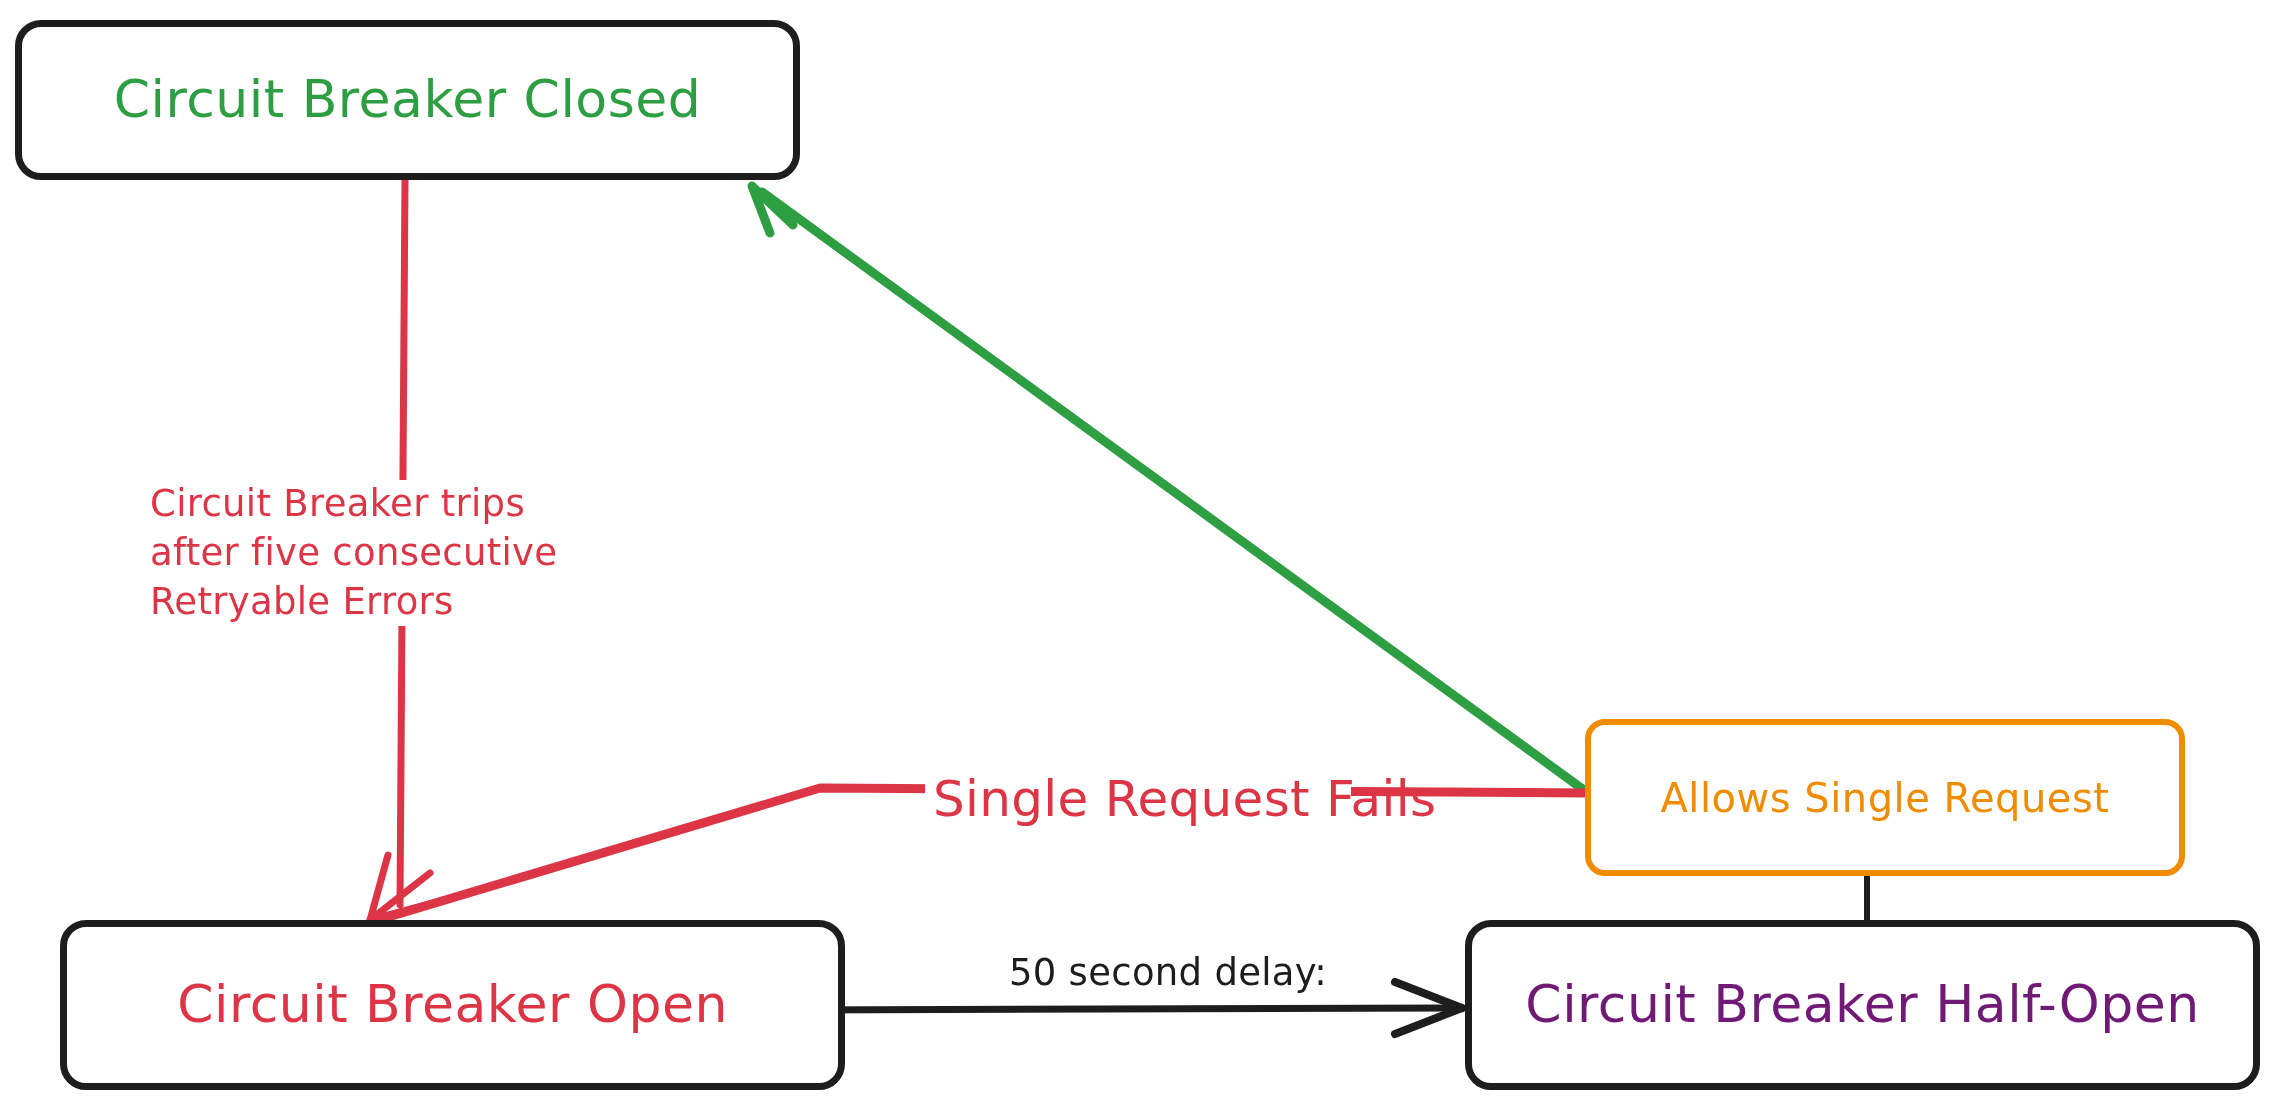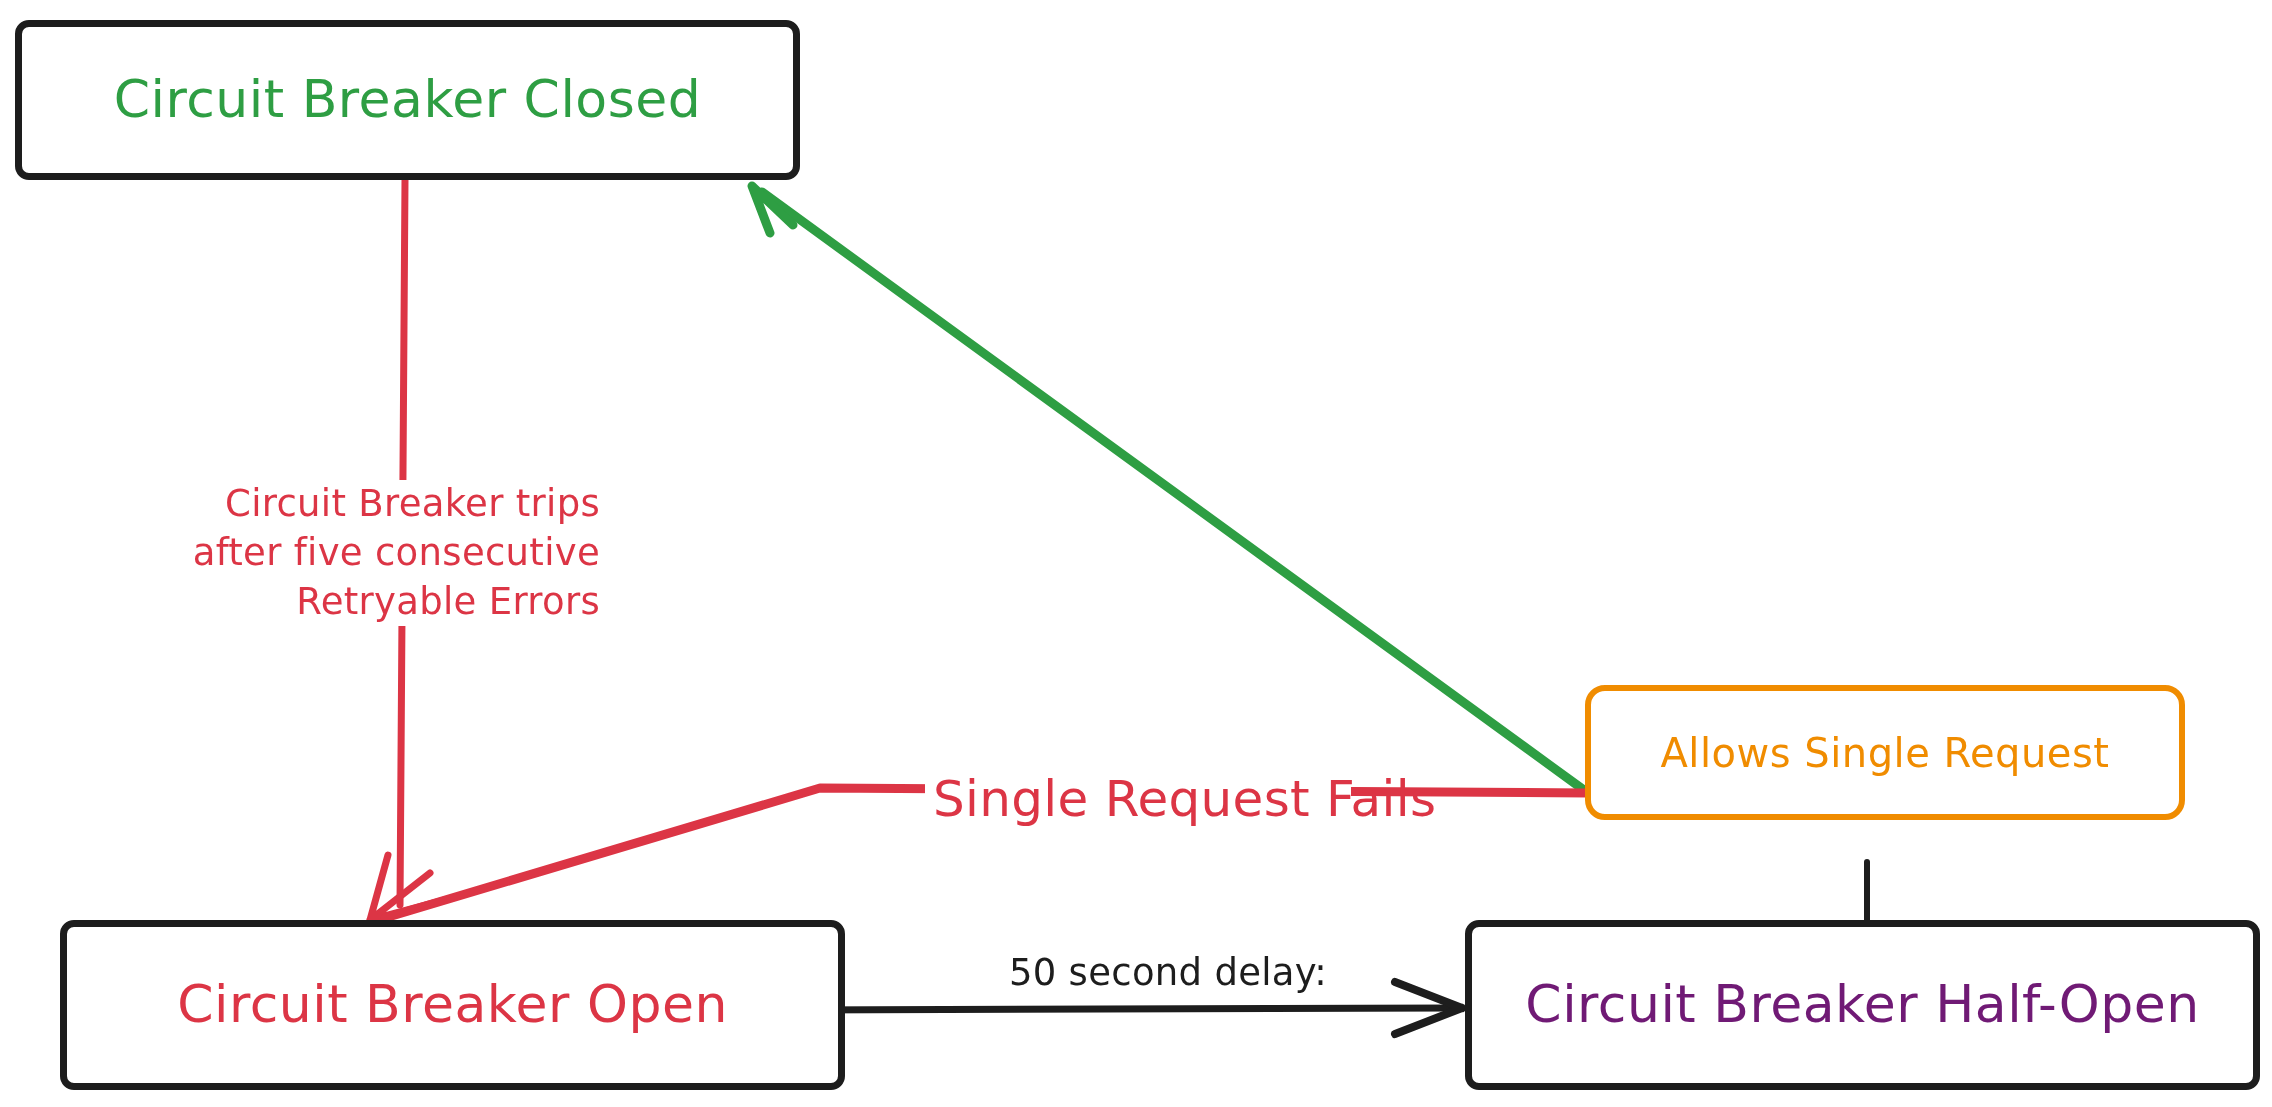--- a/index.html
+++ b/index.html
@@ -25,59 +25,59 @@
     height: 1107px;
   }
   .node {
     position: absolute;
     box-sizing: border-box;
     background: #ffffff;
     display: flex;
     align-items: center;
     justify-content: center;
     text-align: center;
-    border-radius: 14px;
+    border-radius: 26px;
   }
   .node-black {
     border: 7px solid #1d1d1d;
   }
   .node-orange {
     border: 6px solid #f08c00;
     border-radius: 20px;
   }
   .node-label {
     font-family: "DejaVu Sans", sans-serif;
     font-weight: 400;
     letter-spacing: 0.5px;
     line-height: 1.1;
     white-space: nowrap;
   }
   .n-closed { left: 15px;   top: 20px;  width: 785px; height: 160px; }
   .n-open   { left: 15px;   top: 920px; width: 785px; height: 170px; margin-left: 45px; }
   .n-half   { left: 1465px; top: 920px; width: 795px; height: 170px; }
-  .n-allows { left: 1585px; top: 685px; width: 600px; height: 135px; }
+  .n-allows { left: 1585px; top: 719px; width: 600px; height: 157px; }
 
   .lbl-closed { color: #2e9e43; font-size: 52px; }
   .lbl-open   { color: #dc3545; font-size: 52px; }
   .lbl-half   { color: #701a75; font-size: 52px; }
   .lbl-allows { color: #f08c00; font-size: 40px; }
 
   .edge-label {
     position: absolute;
     font-family: "DejaVu Sans", sans-serif;
     line-height: 1.32;
     text-align: center;
     background: #ffffff;
     white-space: nowrap;
     letter-spacing: 0.3px;
   }
   .el-trips {
     left: 150px; top: 480px; width: 450px;
     color: #dc3545; font-size: 37px;
-    text-align: right;
+    text-align: left;
   }
   .el-succeeds {
     left: 905px; top: 462px; width: 500px;
     color: #2e9e43; font-size: 38px;
     padding: 4px 8px;
   }
   .el-fails {
     left: 925px; top: 762px; width: 410px;
     color: #dc3545; font-size: 50px;
     padding: 4px 8px;

